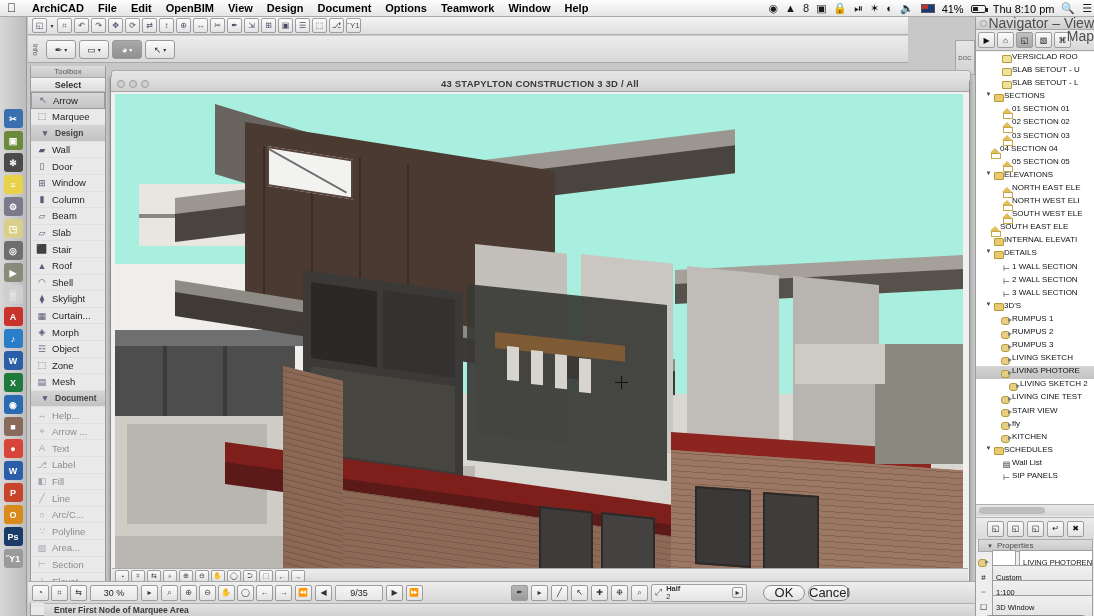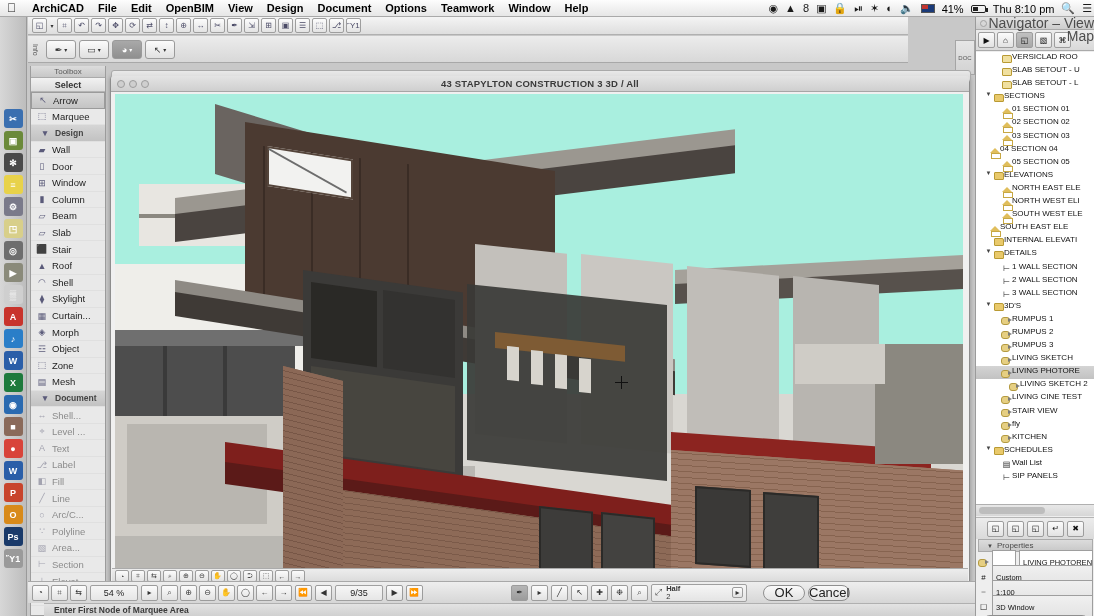--- a/index.html
+++ b/index.html
@@ -362,25 +362,25 @@
         <div class="trow">
           <span class="tic">▤</span>
           <span class="tlbl">Mesh</span>
         </div>
         <div class="trow group">
           <span class="tic">▾</span>
           <span class="tlbl">Document</span>
         </div>
         <div class="trow dim">
           <span class="tic">↔</span>
-          <span class="tlbl">Shell...</span>
+          <span class="tlbl">Help...</span>
         </div>
         <div class="trow dim">
           <span class="tic">⌖</span>
-          <span class="tlbl">Level ...</span>
+          <span class="tlbl">Arrow ...</span>
         </div>
         <div class="trow dim">
           <span class="tic">A</span>
           <span class="tlbl">Text</span>
         </div>
         <div class="trow dim">
           <span class="tic">⎇</span>
           <span class="tlbl">Label</span>
         </div>
         <div class="trow dim">
@@ -560,21 +560,21 @@
       </div>
     <div class="hscroll"></div>
   </div>
 
   <div class="statusbar">
     <div id="sb-left" style="display:flex;gap:2px;">
         <div class="sbtn">◔</div>
         <div class="sbtn">⌗</div>
         <div class="sbtn">⇆</div>
       </div>
-    <div class="sfield">54 %</div>
+    <div class="sfield">30 %</div>
     <div class="sbtn">▸</div>
     <div id="sb-zoom" style="display:flex;gap:2px;">
         <div class="sbtn">⌕</div>
         <div class="sbtn">⊕</div>
         <div class="sbtn">⊖</div>
         <div class="sbtn">✋</div>
         <div class="sbtn">◯</div>
         <div class="sbtn">←</div>
         <div class="sbtn">→</div>
       </div>

